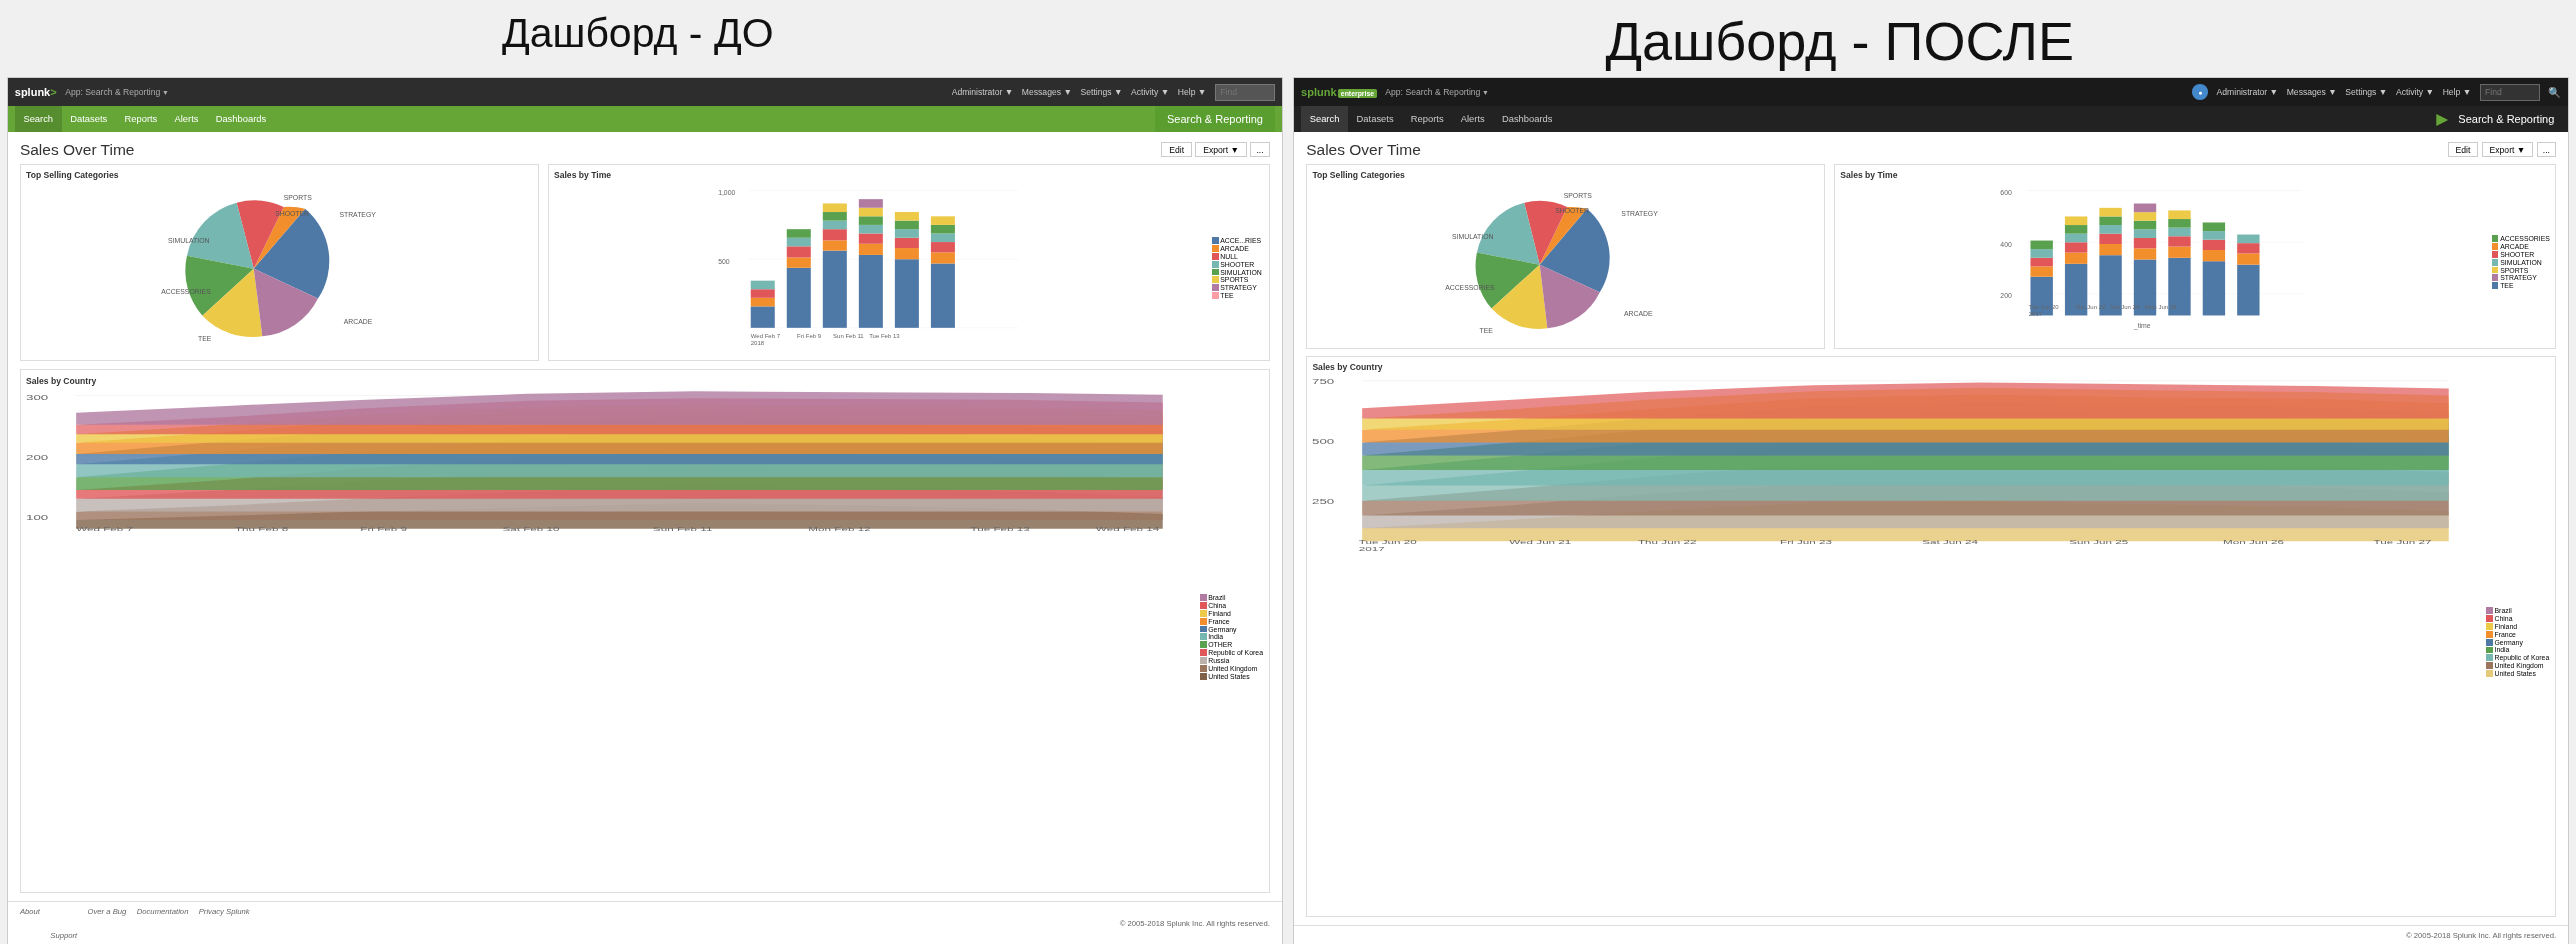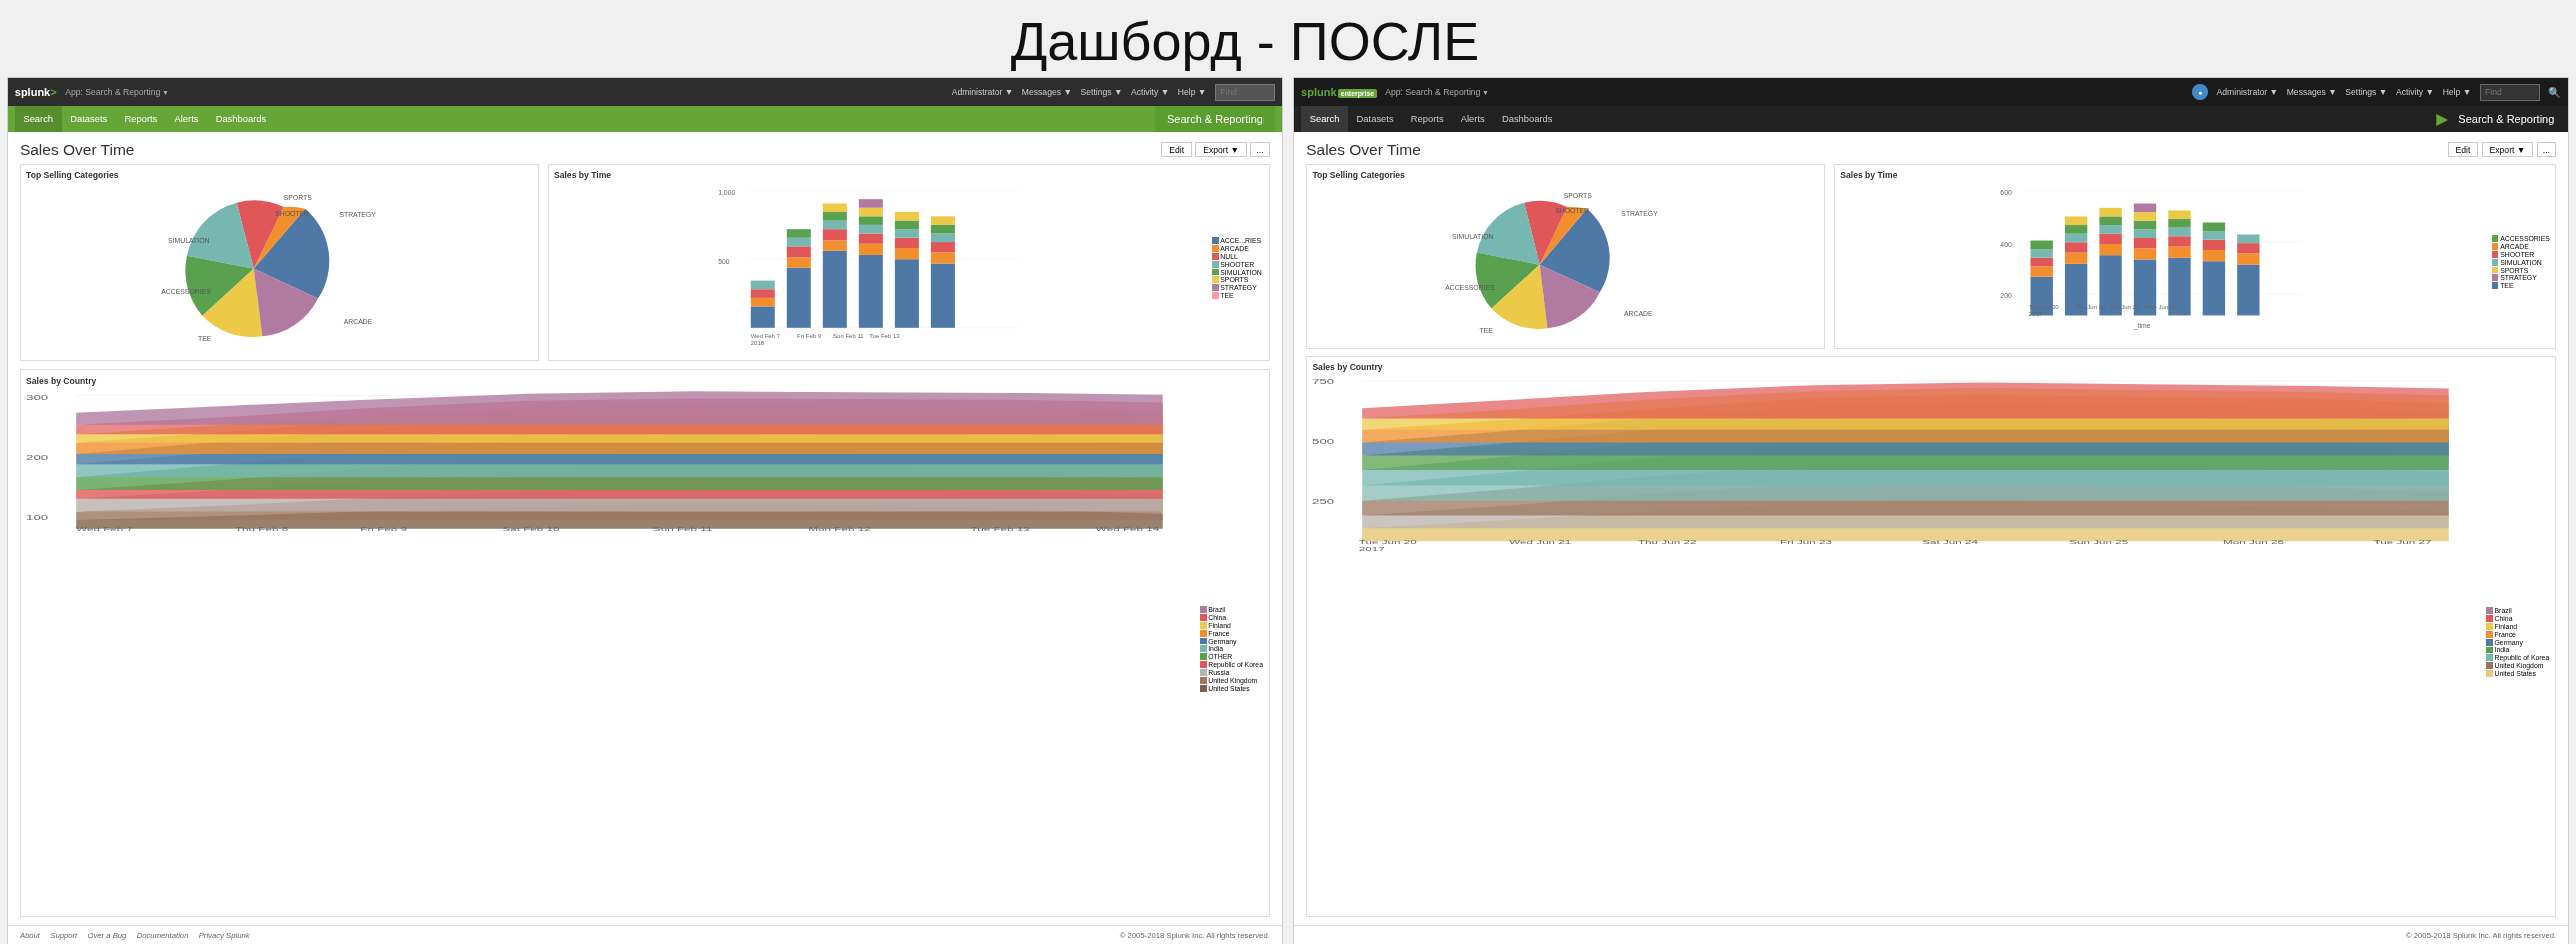--- a/index.html
+++ b/index.html
@@ -7,20 +7,21 @@
 
     
     svg { display: block; }
   </style>
 </head>
 <body>
 
 <div style="display:flex; flex-direction:column; width:2576px; height:945px; background:#f0f0f0;">
 
   <div style="display:flex; width:2576px; padding:10.3px 0 5.2px 0; background:#f0f0f0; justify-content:space-around;">
+    <span style="font-size:41px; color:#111; font-weight:400; margin-left:86px;">Дашборд - ДО</span>
     <span style="font-size:54px; color:#111; font-weight:400; margin-right:86px;">Дашборд - ПОСЛЕ</span>
   </div>
 
   <div style="display:flex; flex:1; gap:0; padding:0 6.9px 0 6.9px;">
 
     <div style="flex:1; display:flex; flex-direction:column; border:0.9px solid #ccc; background:#fff; margin-right:5.2px;">
 
       <div style="background:#2d2d2d; height:27.5px; display:flex; align-items:center; padding:0 6.9px; gap:8.6px;">
         <span style="color:#fff; font-size:11px; font-weight:bold;">splunk<span style="color:#65a637;">&gt;</span></span>
         <span style="color:#aaa; font-size:8.6px; display:flex; align-items:center; gap:1.7px;">
@@ -282,21 +283,21 @@
                 </div>
             </div>
           </div>
         </div>
 
       </div>
 
       <div style="border-top:0.9px solid #ddd; padding:4.3px 12px; display:flex; justify-content:space-between; align-items:center; font-size:7.7px; color:#666; background:#fff;">
         <div style="display:flex; gap:10.3px;font-style:italic;">
           <a style="color:#666; text-decoration:none; cursor:pointer;">About</a>
-          <a style="color:#666; text-decoration:none; cursor:pointer;">Support</a>
+          <a style="color:#666; text-decoration:none; cursor:pointer;margin-top:24px;">Support</a>
           <a style="color:#666; text-decoration:none; cursor:pointer;">Over a Bug</a>
           <a style="color:#666; text-decoration:none; cursor:pointer;">Documentation</a>
           <a style="color:#666; text-decoration:none; cursor:pointer;">Privacy Splunk</a>
         </div>
         <span>© 2005-2018 Splunk Inc. All rights reserved.</span>
       </div>
     </div>
 
     <div style="flex:1; display:flex; flex-direction:column; border:0.9px solid #ccc; background:#fff; margin-left:5.2px;">
 

